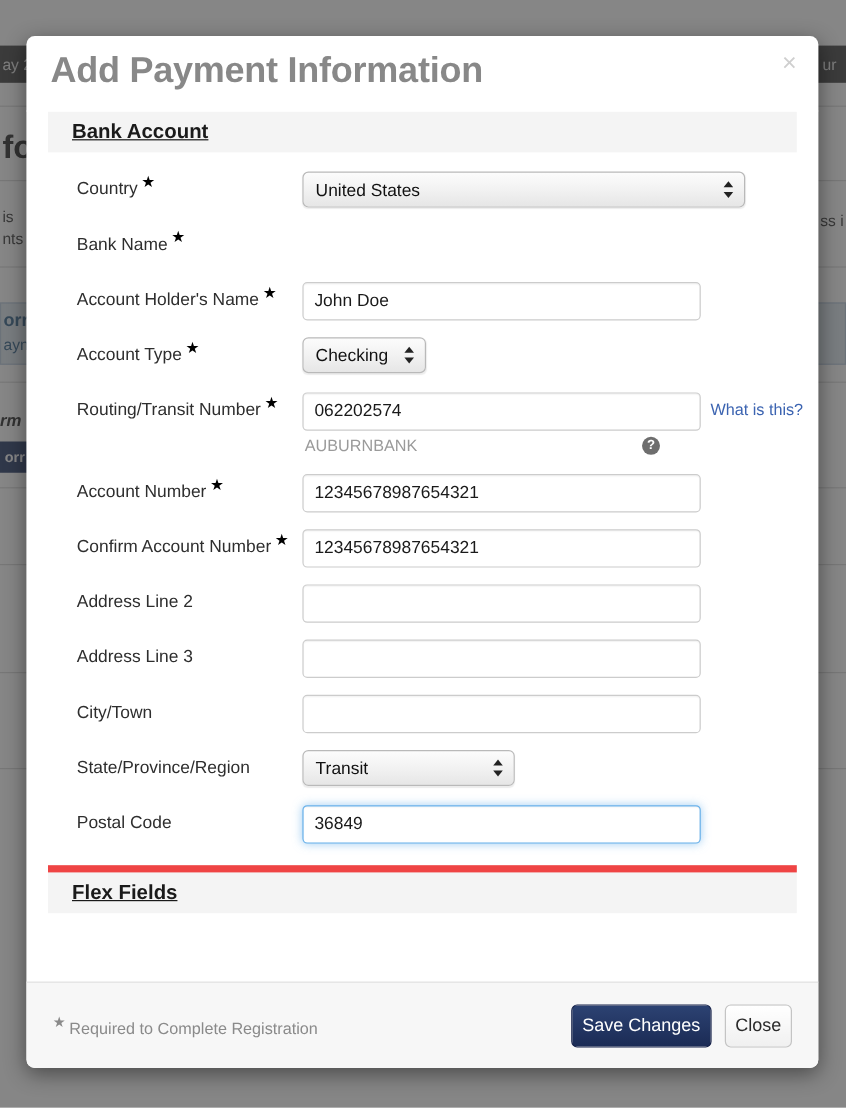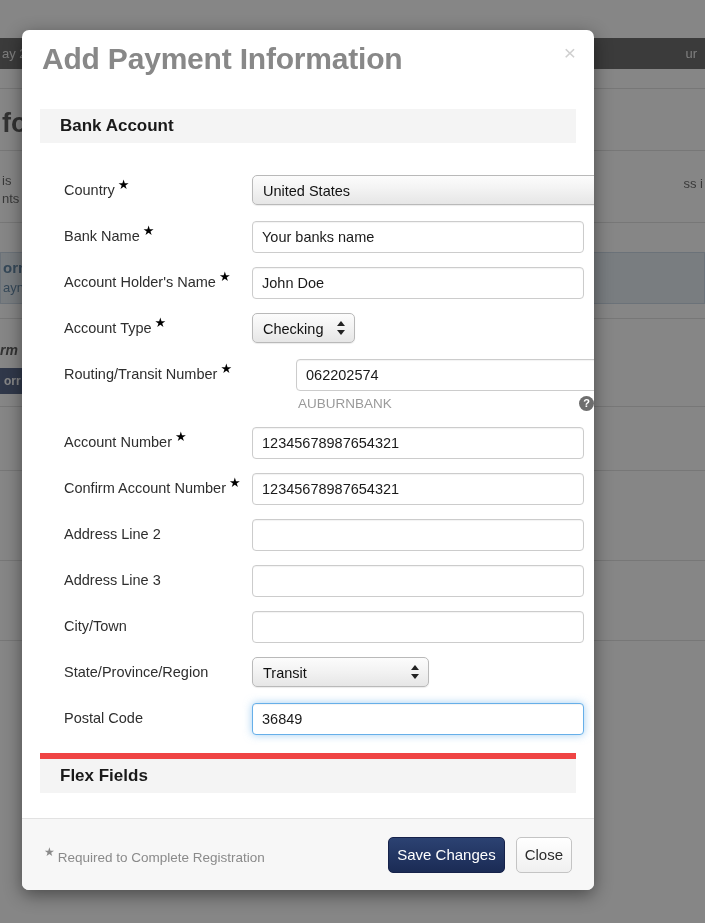--- a/index.html
+++ b/index.html
@@ -67,21 +67,21 @@
   
   #overlay {
     position: absolute; inset: 0;
     background: rgba(60,60,60,0.62);
   }
 
   
   #modal {
     position: absolute;
     left: 22px; top: 30px;
-    width: 572px; height: 860px;
+    width: 660px; height: 860px;
     background: #ffffff;
     border-radius: 7px;
     box-shadow: 0 5px 18px rgba(0,0,0,0.45);
     display: flex; flex-direction: column;
     overflow: hidden;
   }
 
   
   #modal-header {
     position: relative;
@@ -103,23 +103,23 @@
   
   #modal-body {
     flex: 1 1 auto;
     position: relative;
     overflow: hidden;
     border-top: 1px solid #ffffff;
   }
 
   .section-band {
     background: #f4f4f4;
-    margin: 16px 18px;
+    margin: 0 18px;
     padding: 7px 0 7px 20px;
-    font-size: 17px; font-weight: bold; color: #1a1a1a;
+    font-size: 17px; font-weight: bold; color: #1a1a1a; text-decoration: underline;
   }
   .section-band.flex-band { border-top: 6px solid #ef4444; margin-top: 0; }
 
   .form-rows { padding: 16px 0 10px 0; }
 
   .row {
     display: flex; align-items: flex-start;
     min-height: 46px;
     padding: 0 18px;
     position: relative;
@@ -286,43 +286,40 @@
         <div class="control">
           <div class="sel wide">
             <span>United States</span>
             <span class="arrows"></span>
           </div>
         </div>
       </div>
 
       <div class="row">
         <div class="label"><span>Bank Name</span><span class="req-star">★</span></div>
-        <div class="control">
-          <input class="txt" type="text" value="Your banks name" style="">
-        </div>
       </div>
 
       <div class="row">
         <div class="label"><span>Account Holder's Name</span><span class="req-star">★</span></div>
         <div class="control">
           <input class="txt" type="text" value="John Doe" style="">
         </div>
       </div>
 
       <div class="row">
         <div class="label"><span>Account Type</span><span class="req-star">★</span></div>
         <div class="control">
           <div class="sel small">
             <span>Checking</span>
             <span class="arrows"></span>
           </div>
         </div>
       </div>
 
-      <div class="row" style="min-height:68px;gap:44px;">
+      <div class="row" style="min-height:68px;">
         <div class="label"><span>Routing/Transit Number</span><span class="req-star">★</span></div>
         <div class="control">
           <input class="txt" type="text" value="062202574" style="">
           <a class="what-link">What is this?</a>
           <div class="bank-hint">
             <span>AUBURNBANK</span>
             <span class="help-icon">?</span>
           </div>
         </div>
       </div>

